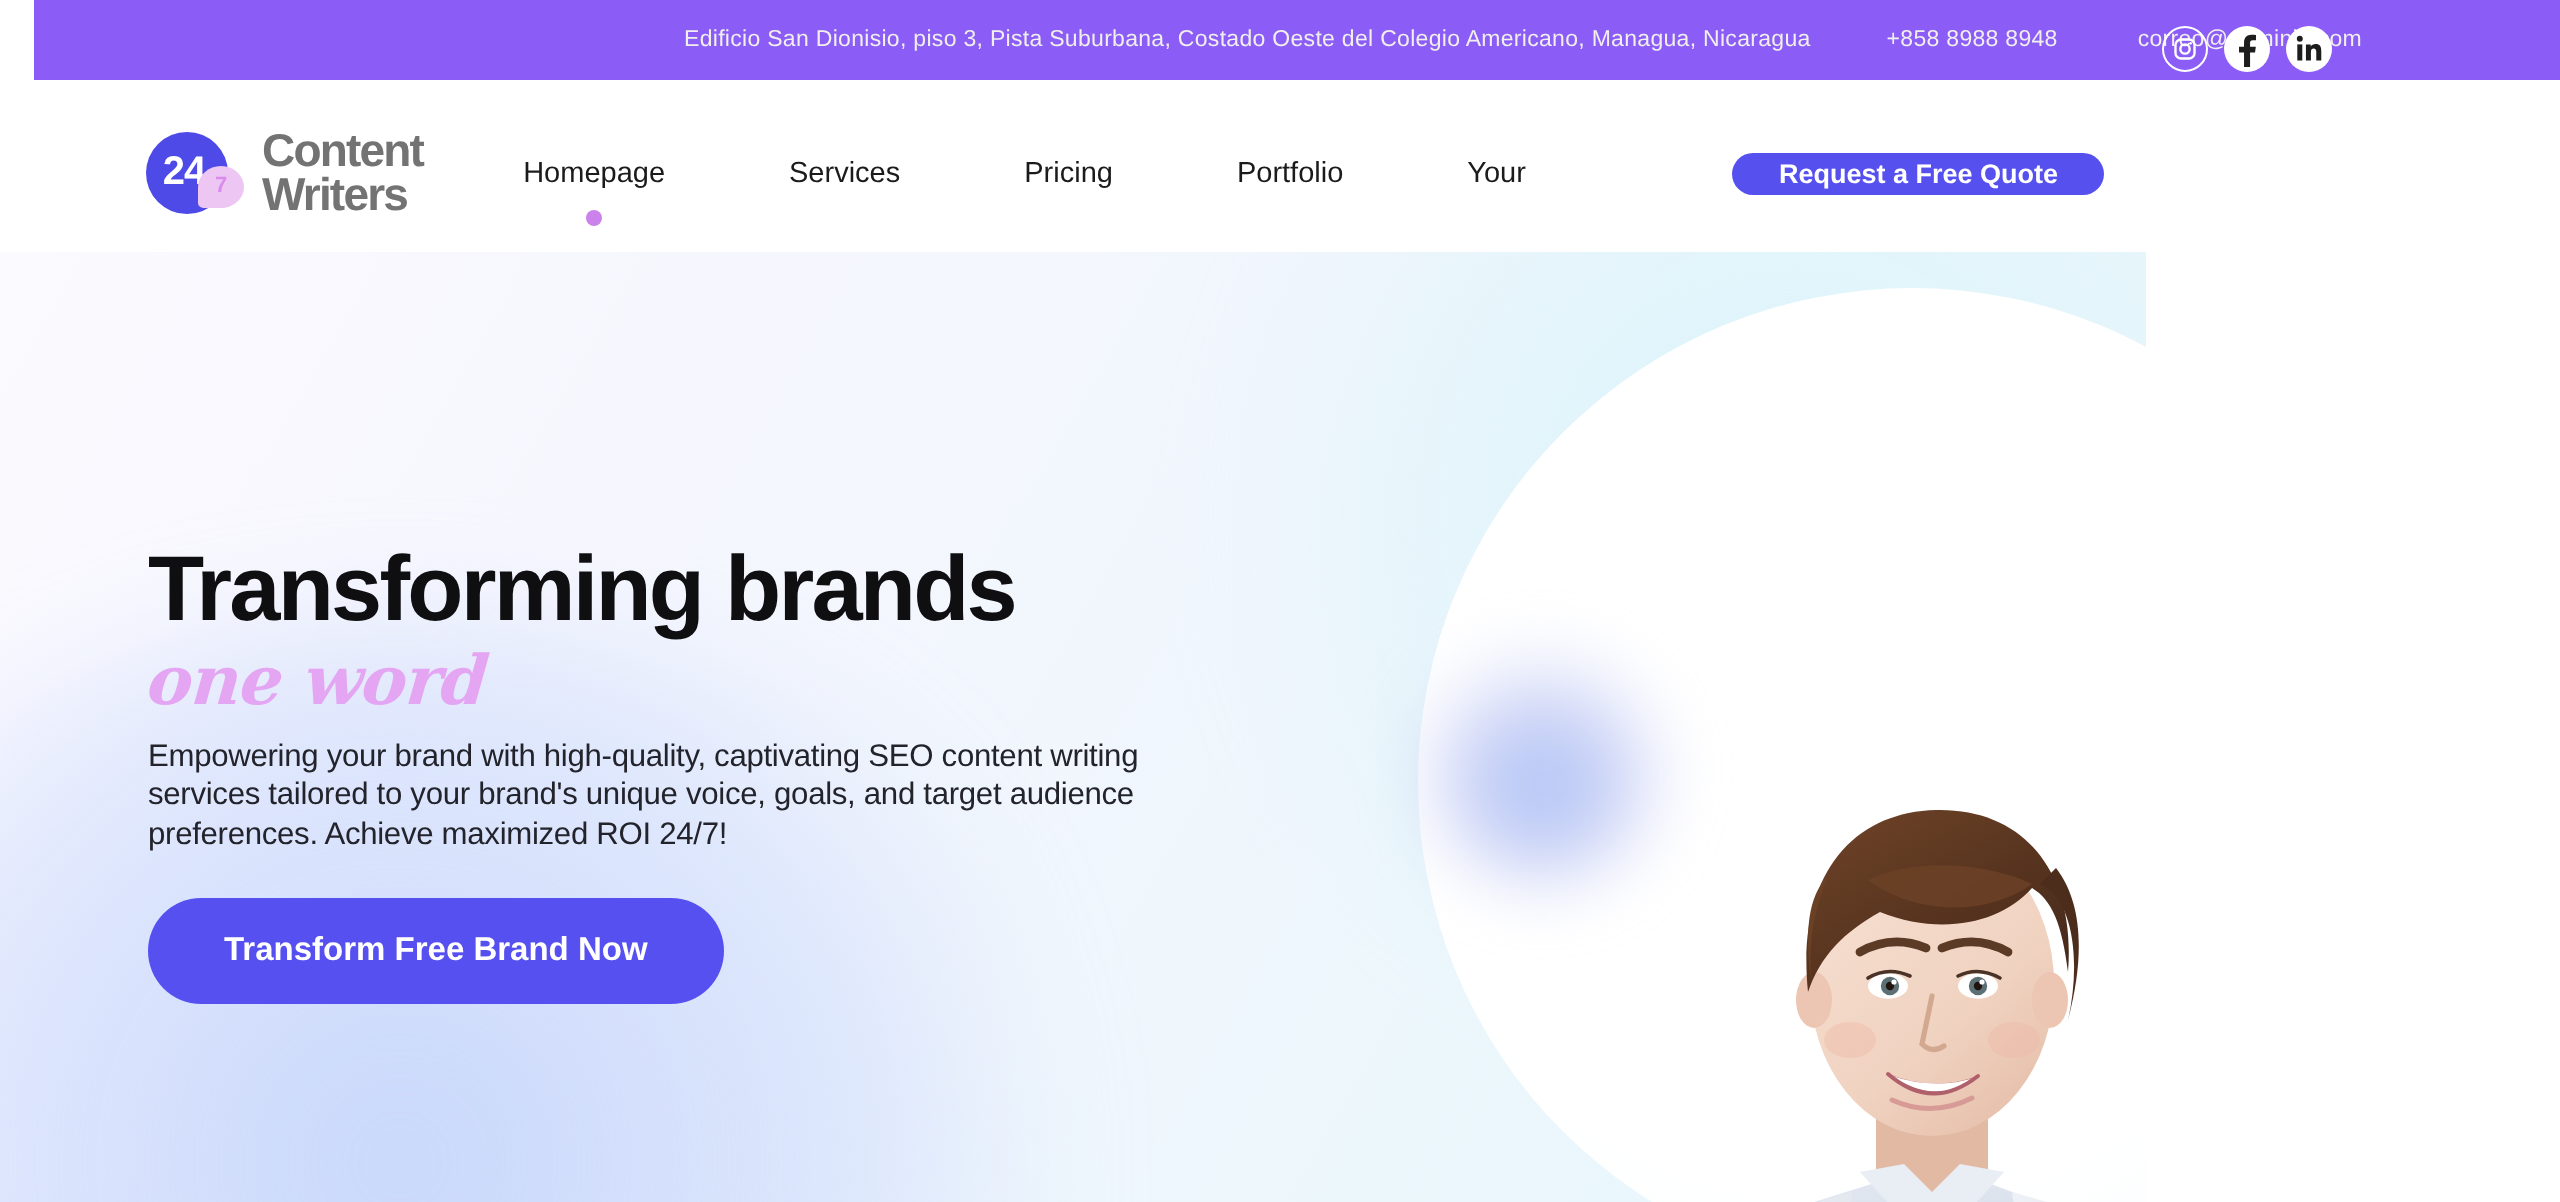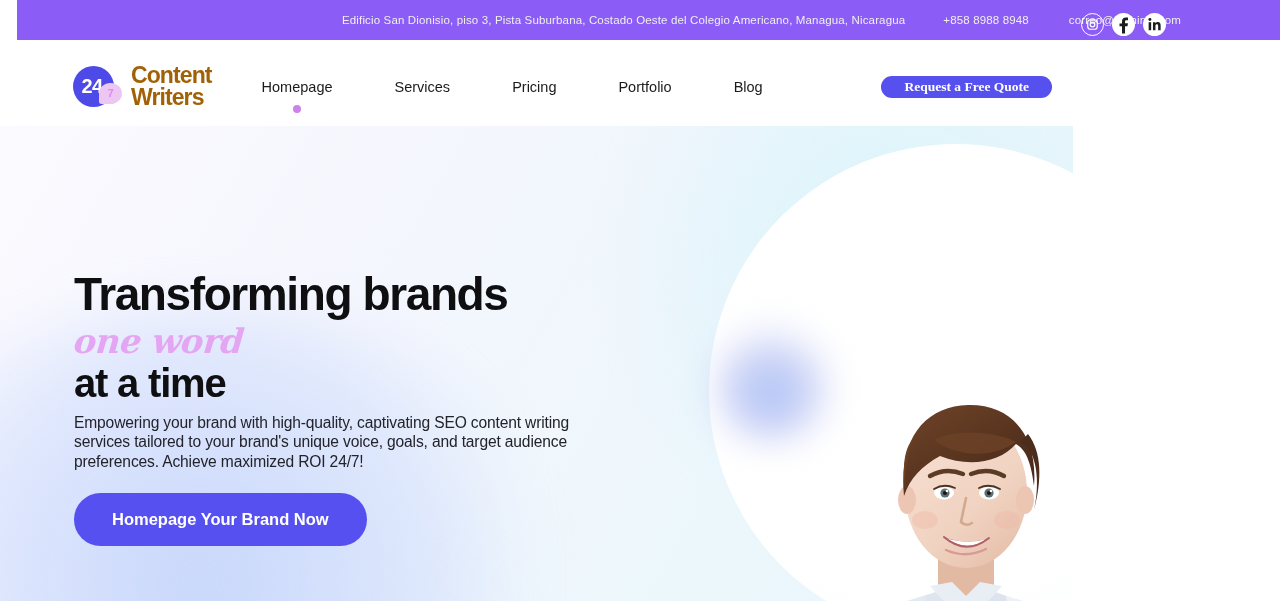--- a/index.html
+++ b/index.html
@@ -51,21 +51,21 @@
     color:#ffffff; font-size:20px; font-weight:bold; letter-spacing:-.5px;
     margin-left:-3px; margin-top:-1px;
   }
   .logo-bubble {
     position:absolute; left:26px; top:20px; width:23px; height:21px;
     background:#eec6f4; border-radius:50% 50% 50% 12%;
     display:flex; align-items:center; justify-content:center;
   }
   .logo-7 { color:#d98cec; font-size:11px; font-weight:bold; margin-top:-1px; }
   .logo-words {
-    margin-left:6px; line-height:.95; color:#a16207;
+    margin-left:6px; line-height:.95; color:#737373;
     font-weight:bold; letter-spacing:-.9px;
   }
   .logo-l1 { font-size:23px; }
   .logo-l2 { font-size:23px; }
 
   .nav { display:flex; align-items:center; margin-left:50px; }
   .nav-item {
     position:relative; font-size:14.5px; font-weight:normal;
     color:#1b1b1b; cursor:pointer; padding:4px 0; margin-right:62px;
     white-space:nowrap;
@@ -73,21 +73,21 @@
   .nav-item:last-child { margin-right:0; }
   .nav-dot {
     position:absolute; left:50%; transform:translateX(-50%);
     bottom:-14px; width:8px; height:8px; border-radius:50%;
     background:#cb82ea;
   }
   .quote-btn {
     position:absolute; right:64px; top:50%; transform:translateY(-50%);
     background:#5650ef; color:#ffffff; border:none; cursor:pointer;
     font-size:13.5px; font-weight:bold; padding:3px 23px;
-    border-radius:22px; font-family:Liberation Serif, serif;
+    border-radius:22px; font-family:Liberation Sans, sans-serif;
     white-space:nowrap;
   }
 
   
   .hero {
     position:absolute; top:126px; left:0; width:1073px; height:475px;
     overflow:hidden;
     background:
       linear-gradient(120deg,
         #fbfaff 0%,
@@ -214,21 +214,21 @@
       <div class="nav-item">
         <span>Services</span>
       </div>
       <div class="nav-item">
         <span>Pricing</span>
       </div>
       <div class="nav-item">
         <span>Portfolio</span>
       </div>
       <div class="nav-item">
-        <span>Blog</span>
+        <span>Your</span>
       </div>
     </nav>
 
     <button class="quote-btn">Request a Free Quote</button>
   </div>
 
   <div class="hero">
 
     <div class="hero-tint-bl"></div>
     <div class="hero-tint-tr"></div>
@@ -331,19 +331,18 @@
           <path d="M22 475 L40 382 L164 368 L268 398 L290 475 Z" fill="url(#laptop)"></path>
           <path d="M40 382 L164 368 L268 398 L262 404 L162 376 L46 388 Z" fill="#ffffff"></path>
           <path d="M22 475 L40 384 L46 388 L30 475 Z" fill="#e9ebee"></path>
         </g>
       </svg>
     </div>
 
     <div class="hero-copy">
       <div class="h-line1">Transforming brands</div>
       <div class="h-line2">one word</div>
-      <div class="h-line3">at a time</div>
       <p class="h-body">Empowering your brand with high-quality, captivating SEO content writing services tailored to your brand's unique voice, goals, and target audience preferences. Achieve maximized ROI 24/7!</p>
-      <button class="hero-cta">Homepage Your Brand Now</button>
+      <button class="hero-cta">Transform Free Brand Now</button>
     </div>
 
   </div>
 </div>
 
 </body></html>

